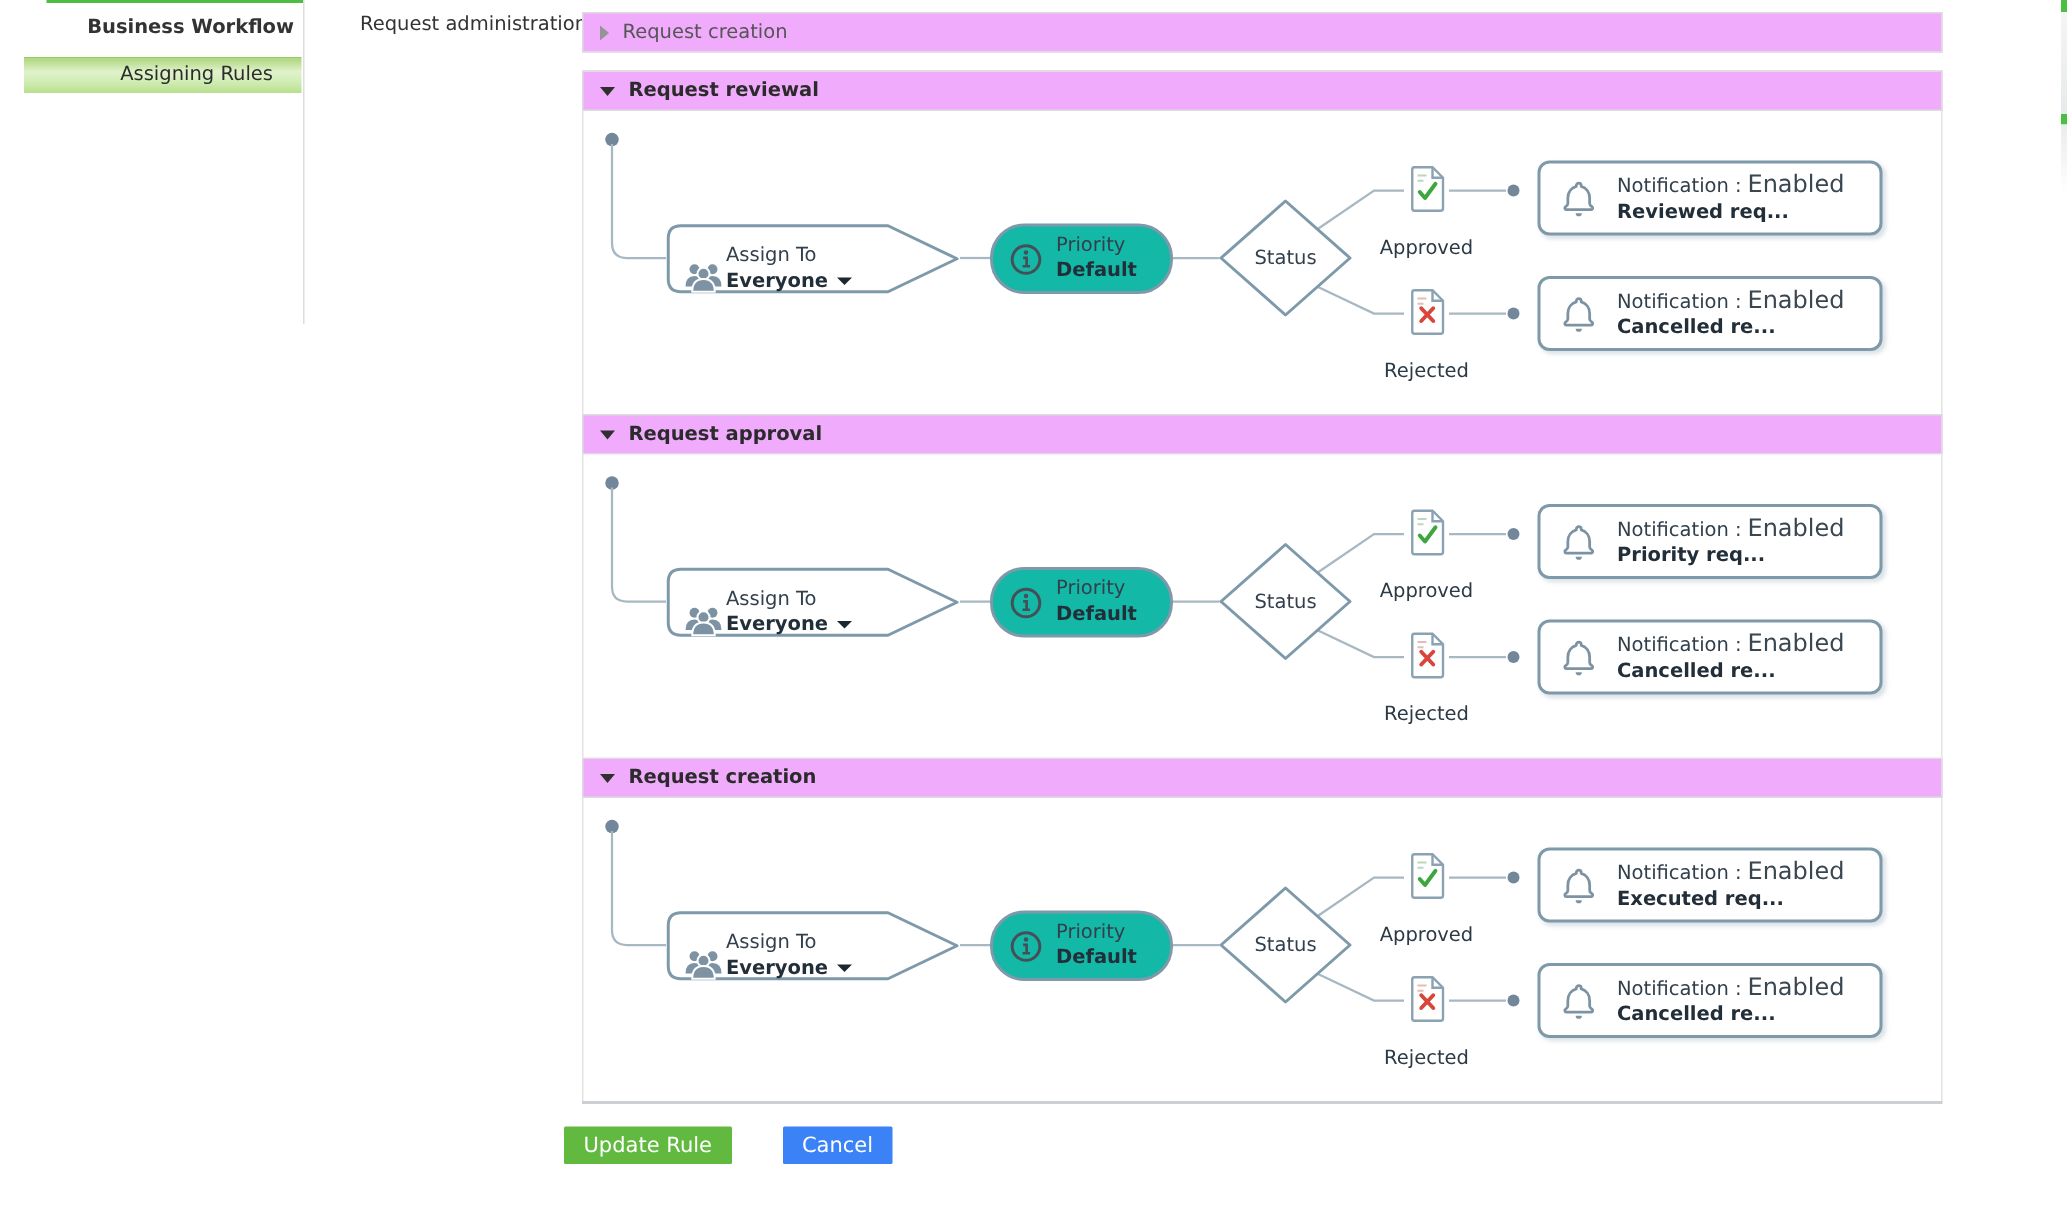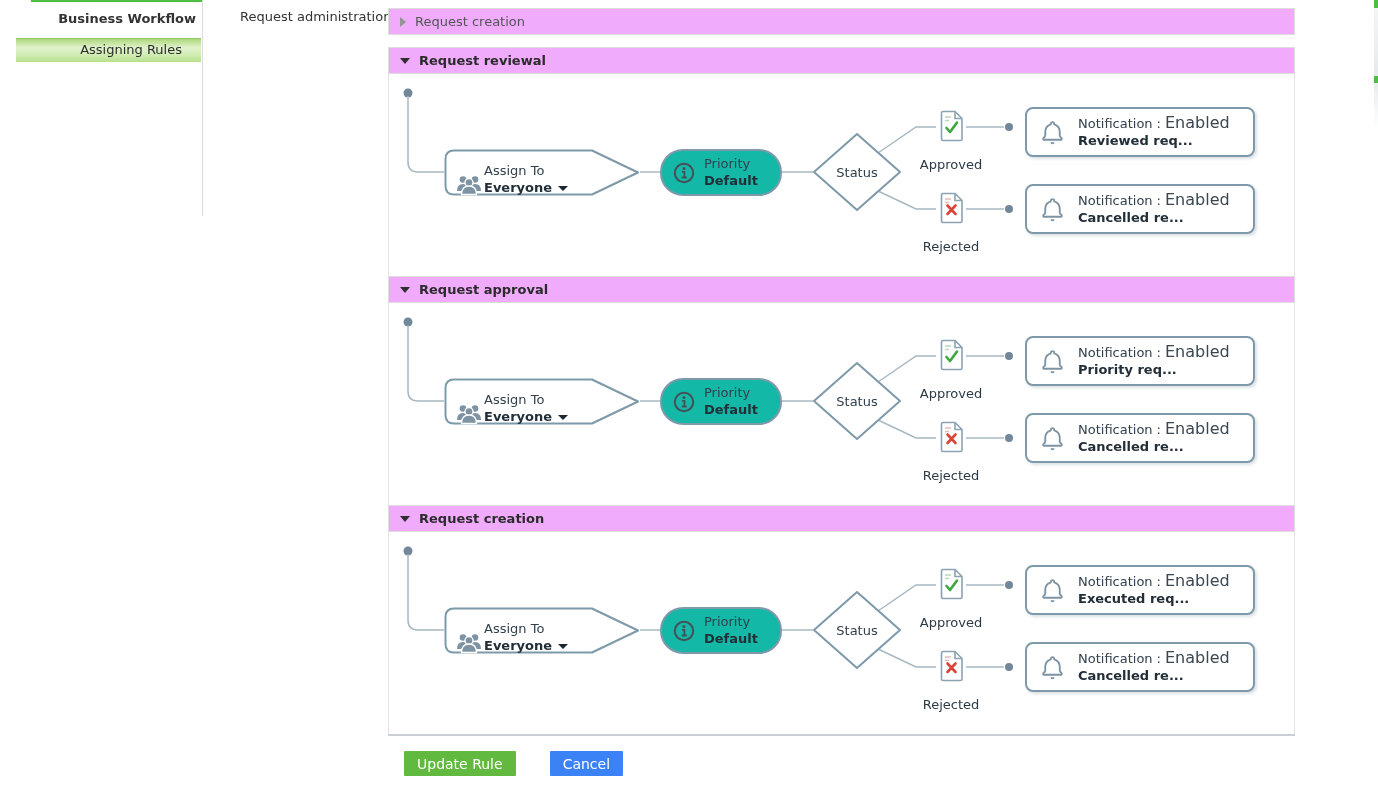--- a/index.html
+++ b/index.html
@@ -59,21 +59,21 @@
   .outcome.row1 { left: 527px; top: 118px; }
   .notif-card { position: absolute; left: 636px; width: 230px; height: 50px;
                 border: 2px solid #7e99aa; border-radius: 8px; background: #fff;
                 box-shadow: 2px 2px 3px rgba(150,168,180,0.35);
                 display: flex; align-items: center; gap: 13px; padding-left: 13px; cursor: pointer; }
   .notif-card.row0 { top: 33px; }
   .notif-card.row1 { top: 110px; }
   .notif-state { font-size: 16px; color: #3a4650; }
   .notif-sep { margin: 0 4px; }
   
-  .footer { position: absolute; left: 404px; top: 751px; display: flex; gap: 17px; align-items: center; }
+  .footer { position: absolute; left: 376px; top: 751px; display: flex; gap: 17px; align-items: center; }
   .btn { border: none; color: #fff; font-family: inherit; font-size: 14px;
          height: 25px; padding: 0 13px; cursor: pointer; border-radius: 1px; }
   .btn.green { background: #61ba3f; }
   .btn.gray  { background: #3b82f6; margin-left: 17px; }
   
   .edge-strip { position: absolute; right: 0; top: 0; width: 4px; }
   .edge-strip .g1 { height: 8px; background: #4cbf43; }
   .edge-strip .s1 { height: 68px; background: linear-gradient(180deg,#f3f5f5,#e7eaec); }
   .edge-strip .g2 { height: 7px; background: #4cbf43; }
   .edge-strip .s2 { height: 46px; background: linear-gradient(180deg,#e9eced,#ffffff); }

